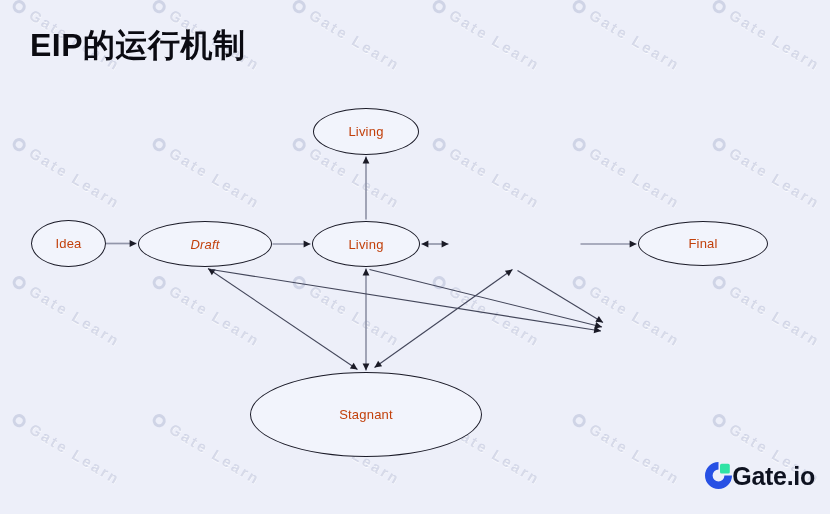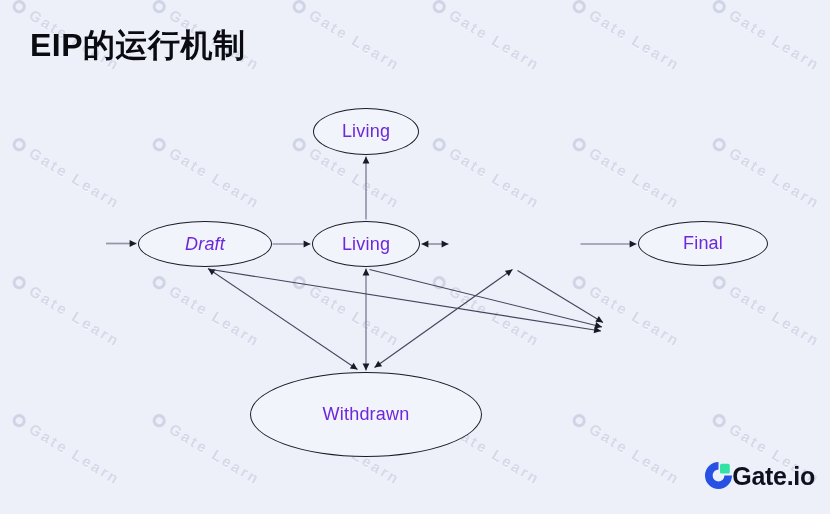--- a/index.html
+++ b/index.html
@@ -32,21 +32,21 @@
   .e-diag{stroke:#43465a;stroke-width:1.1;fill:none;}
   
   .node{
     position:absolute;box-sizing:border-box;
     border:1.4px solid #1b1b28;border-radius:50%;
     background:#f2f4fc;
     display:flex;align-items:center;justify-content:center;
     z-index:2;
   }
   .node-label{
-    font-size:18px;font-weight:500;color:#6d28d9;letter-spacing:0.2px;
+    font-size:13px;font-weight:500;color:#c2410c;letter-spacing:0.2px;
   }
   
   #title{
     position:absolute;left:30px;top:24px;z-index:3;
     font-size:32px;font-weight:800;color:#0b0b12;letter-spacing:0.5px;
   }
   
   #brand{
     position:absolute;right:15px;top:462px;z-index:3;
     display:flex;align-items:flex-start;gap:0;
@@ -173,34 +173,37 @@
     <line class="e-straight" x1="580.5" y1="244" x2="636.5" y2="244" marker-end="url(#ah)"></line>
     <line class="e-straight" x1="366" y1="219.5" x2="366" y2="156.5" marker-end="url(#ah)"></line>
     <line class="e-straight" x1="366" y1="268.5" x2="366" y2="370.5" marker-start="url(#ah)" marker-end="url(#ah)"></line>
     <line class="e-diag" x1="208" y1="268.5" x2="357.5" y2="369.5" marker-start="url(#ah)" marker-end="url(#ah)"></line>
     <line class="e-diag" x1="512.5" y1="269.5" x2="374.5" y2="367.5" marker-start="url(#ah)" marker-end="url(#ah)"></line>
     <line class="e-diag" x1="211" y1="269.5" x2="601" y2="331" marker-end="url(#ah)"></line>
     <line class="e-diag" x1="369.5" y1="269.5" x2="602" y2="327" marker-end="url(#ah)"></line>
     <line class="e-diag" x1="517.5" y1="270.5" x2="603" y2="322.5" marker-end="url(#ah)"></line>
   </svg>
 
+  <div class="node" style="left:31px;top:220px;width:75px;height:47px;">
+    <span class="node-label">Idea</span>
+  </div>
   <div class="node" style="left:138px;top:221px;width:134px;height:46px;font-style:italic;">
     <span class="node-label">Draft</span>
   </div>
   <div class="node" style="left:312px;top:221px;width:108px;height:46px;">
     <span class="node-label">Living</span>
   </div>
   <div class="node" style="left:313px;top:108px;width:106px;height:47px;">
     <span class="node-label">Living</span>
   </div>
   <div class="node" style="left:638px;top:221px;width:130px;height:45px;justify-content:center;">
     <span class="node-label">Final</span>
   </div>
   <div class="node" style="left:250px;top:372px;width:232px;height:85px;">
-    <span class="node-label">Withdrawn</span>
+    <span class="node-label">Stagnant</span>
   </div>
 
   <div id="brand">
     <svg width="27" height="27" viewBox="0 0 27 27">
       <circle cx="13.5" cy="13.5" r="9.7" fill="none" stroke-width="7.6" stroke="#2750e4"></circle>
       <rect x="13.5" y="0" width="13.5" height="13.5" fill="#edeff9"></rect>
       <rect x="15" y="1.8" width="9.8" height="9.8" rx="1.6" fill="#30e3a5"></rect>
     </svg>
     <span id="brand-name">Gate.io</span>
   </div>

